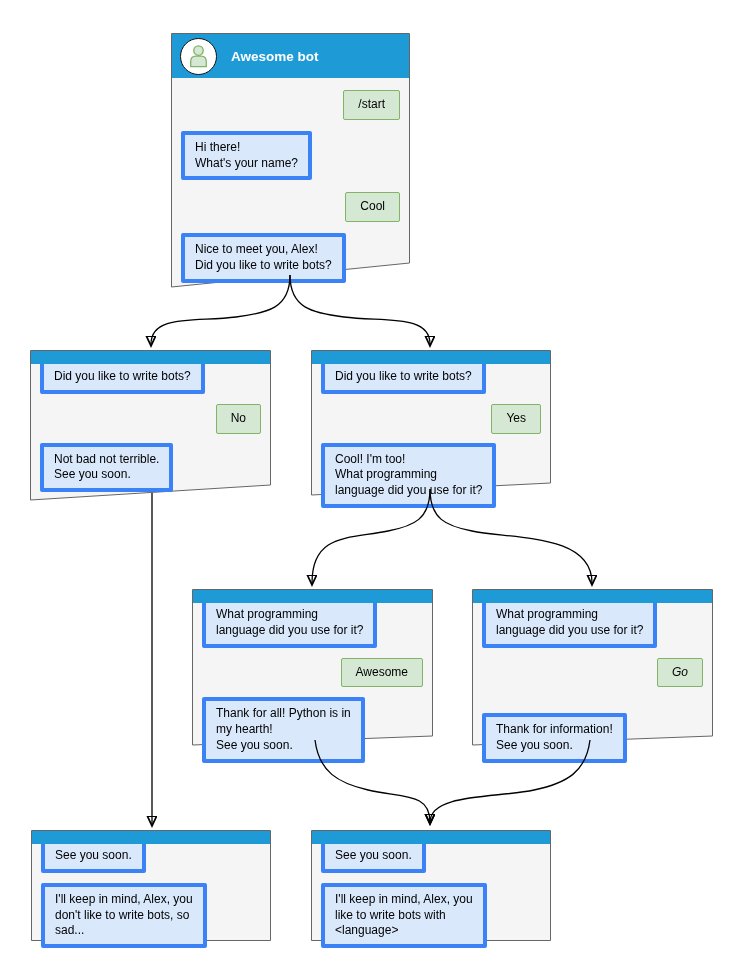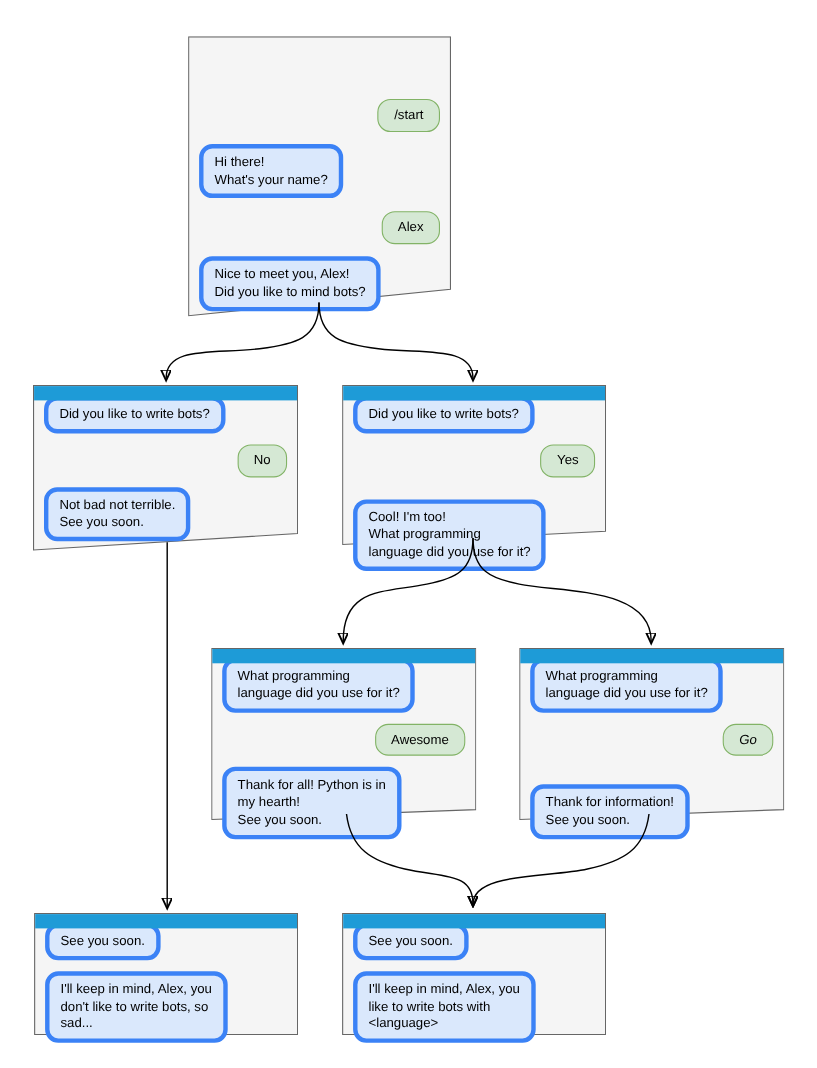--- a/index.html
+++ b/index.html
@@ -22,45 +22,54 @@
     width:37px; height:37px; border-radius:50%; background:#ffffff;
     border:1.6px solid #111; display:flex; align-items:center; justify-content:center;
     box-sizing:border-box; flex:0 0 auto;
   }
   .body {
     position:absolute; left:1px; right:1px; z-index:2;
     display:flex; flex-direction:column; align-items:flex-start;
     padding:0 9px;
   }
   .msg {
-    border-radius:12px; padding:5px 10px;
+    border-radius:2px; padding:5px 10px;
     font-size:12px; line-height:1.32; white-space:pre-line;
     box-sizing:border-box;
   }
   .msg.bot { background:#dae8fc; border:4px solid #3b82f6; align-self:flex-start; }
   .msg.user { background:#d5e8d4; border:1px solid #82b366; align-self:flex-end; padding:6px 14px; min-width:30px; }
   .connectors { position:absolute; left:0; top:0; z-index:10; pointer-events:none; }
   .connectors path, .connectors line { fill:none; stroke:#000; stroke-width:1.3; }
 </style>
 </head>
 <body>
 
 <div class="canvas">
 
   <div class="window" style="left:171px; top:33px; width:239px; height:255px;">
     <svg class="shape" width="239" height="255" viewBox="0 0 239 255">
       <polygon points="0.5,0.5 238.5,0.5 238.5,230 0.5,254"></polygon>
     </svg>
+    <div class="header main-header">
+      <span class="avatar">
+        <svg width="33" height="33" viewBox="0 0 36 36">
+          <circle cx="18" cy="11.5" r="5.2" fill="#d5e8d4" stroke="#82b366" stroke-width="1.4"></circle>
+          <path d="M9.5,29 L9.5,23.5 Q9.5,17.5 15,17.5 L21,17.5 Q26.5,17.5 26.5,23.5 L26.5,29 Z" fill="#d5e8d4" stroke="#82b366" stroke-width="1.4"></path>
+        </svg>
+      </span>
+      <span class="title">Awesome bot</span>
+    </div>
     <div class="body" style="top:45px;">
       <div class="msg user" style="margin-top:12px;">/start</div>
       <div class="msg bot" style="margin-top:11px;">Hi there!
 What's your name?</div>
-      <div class="msg user" style="margin-top:12px;">Alex</div>
+      <div class="msg user" style="margin-top:12px;">Cool</div>
       <div class="msg bot" style="margin-top:11px;">Nice to meet you, Alex!
-Did you like to mind bots?</div>
+Did you like to write bots?</div>
     </div>
   </div>
 
   <div class="window" style="left:30px; top:350px; width:241px; height:151px;">
     <svg class="shape" width="241" height="151" viewBox="0 0 241 151">
       <polygon points="0.5,0.5 240.5,0.5 240.5,135 0.5,150"></polygon>
     </svg>
     <div class="header thin"></div>
     <div class="body" style="top:14px;">
       <div class="msg bot" style="margin-top:-4px;">Did you like to write bots?</div>
@@ -71,21 +80,21 @@
   </div>
 
   <div class="window" style="left:311px; top:350px; width:240px; height:146px;">
     <svg class="shape" width="240" height="146" viewBox="0 0 240 146">
       <polygon points="0.5,0.5 239.5,0.5 239.5,133 0.5,145"></polygon>
     </svg>
     <div class="header thin"></div>
     <div class="body" style="top:14px;">
       <div class="msg bot" style="margin-top:-4px;">Did you like to write bots?</div>
       <div class="msg user" style="margin-top:10px;">Yes</div>
-      <div class="msg bot" style="margin-top:20px;">Cool! I'm too!
+      <div class="msg bot" style="margin-top:9px;">Cool! I'm too!
 What programming
 language did you use for it?</div>
     </div>
   </div>
 
   <div class="window" style="left:192px; top:589px; width:241px; height:157px;">
     <svg class="shape" width="241" height="157" viewBox="0 0 241 157">
       <polygon points="0.5,0.5 240.5,0.5 240.5,147 0.5,156"></polygon>
     </svg>
     <div class="header thin"></div>

